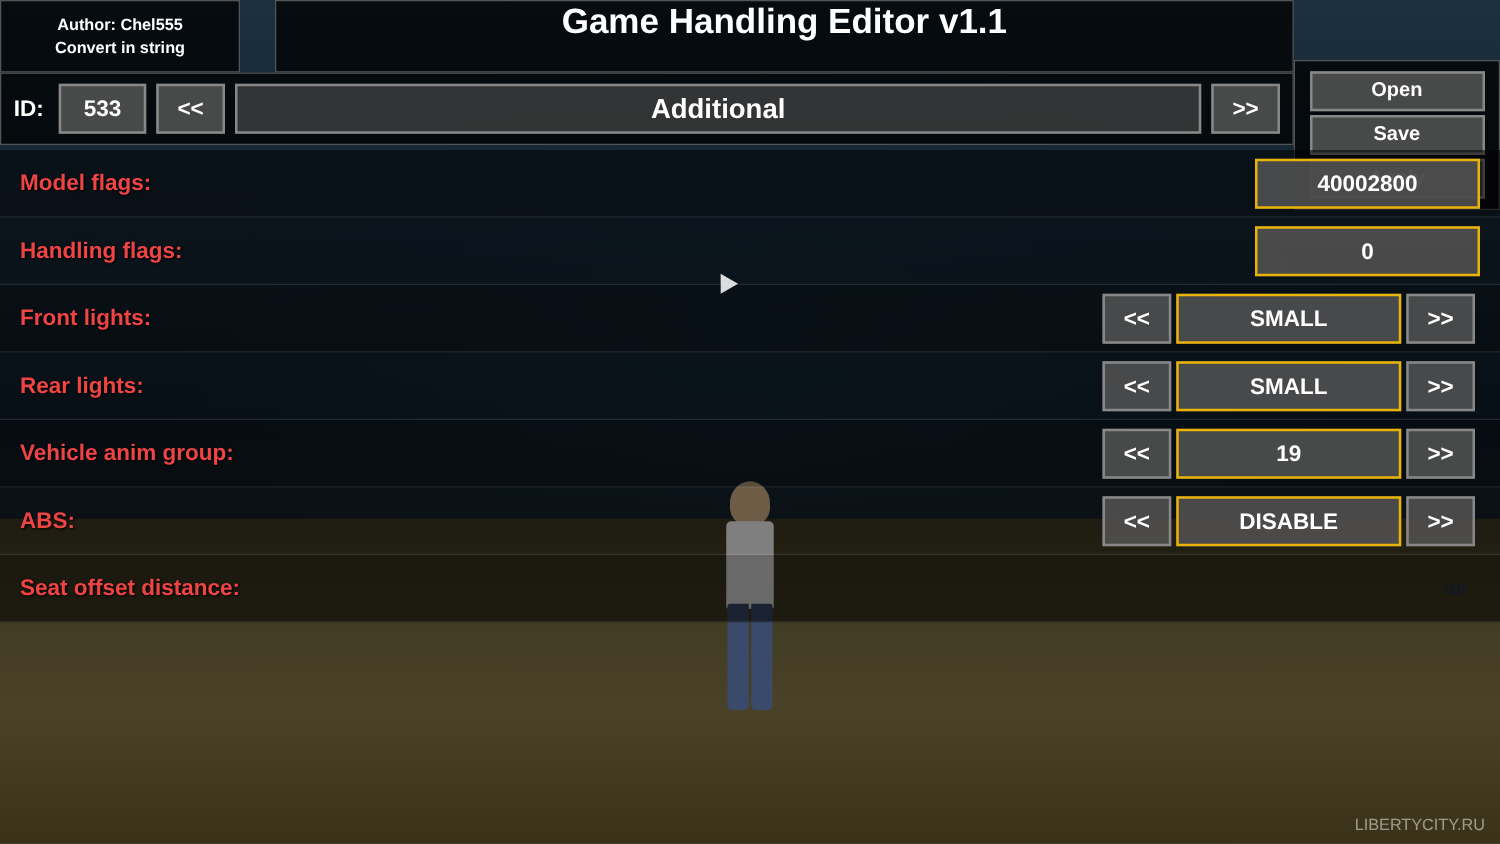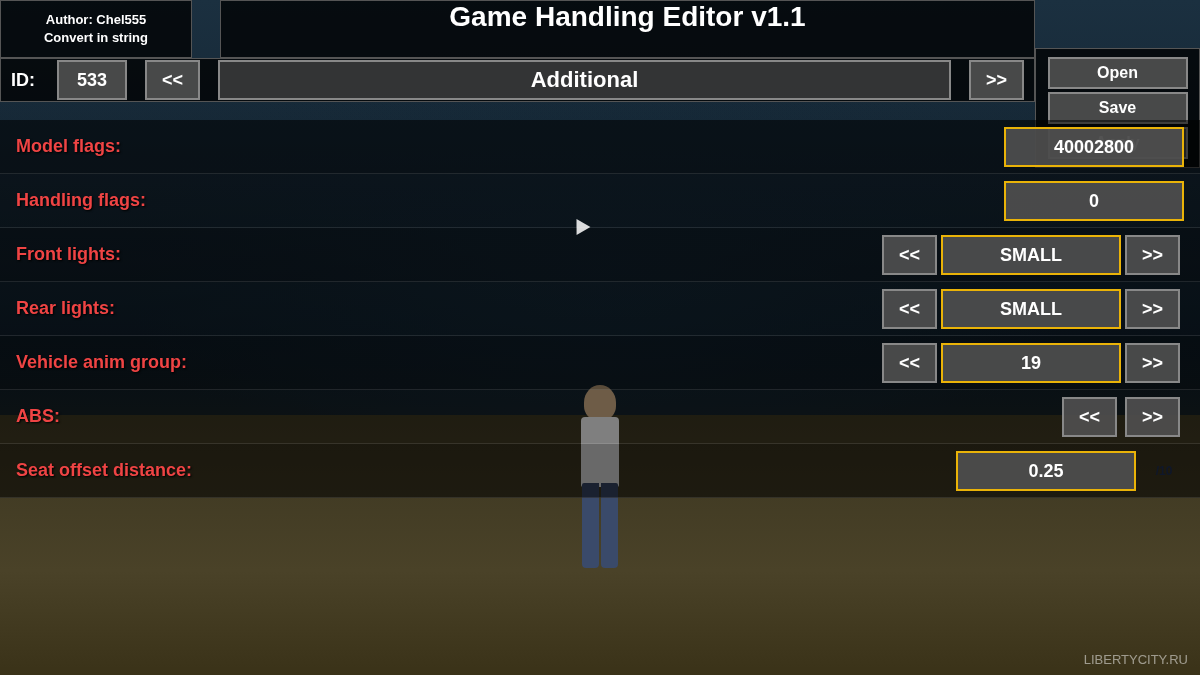--- a/index.html
+++ b/index.html
@@ -193,27 +193,27 @@
       line-height: 28px;
       pointer-events: all;
     }
 
     
     .nav-row {
       position: absolute;
       top: 58px;
       left: 0;
       right: 165px;
-      height: 44px;
+      height: 58px;
       background: rgba(0,0,0,0.75);
       border: 1px solid #555;
       display: flex;
       align-items: center;
       padding: 0 10px;
-      gap: 18px;
+      gap: 8px;
     }
 
     .id-label {
       color: #fff;
       font-size: 18px;
       font-weight: bold;
       margin-right: 4px;
     }
 
     .id-value-box {
@@ -429,25 +429,25 @@
         <div class="field-label">Vehicle anim group:</div>
         <div class="field-spacer"></div>
         <div class="field-nav-btn">&lt;&lt;</div>
         <div class="field-value-box">19</div>
         <div class="field-nav-btn">&gt;&gt;</div>
       </div>
       <div class="field-row">
         <div class="field-label">ABS:</div>
         <div class="field-spacer"></div>
         <div class="field-nav-btn">&lt;&lt;</div>
+        <div class="field-value-box">DISABLE</div>
         <div class="field-nav-btn">&gt;&gt;</div>
       </div>
       <div class="field-row">
         <div class="field-label">Seat offset distance:</div>
         <div class="field-spacer"></div>
-        <div class="field-value-box">0.25</div>
         <div class="field-suffix">/10</div>
       </div>
     </div>
 
 </div>
 
 <div class="watermark">LIBERTYCITY.RU</div>
 
 </body></html>

